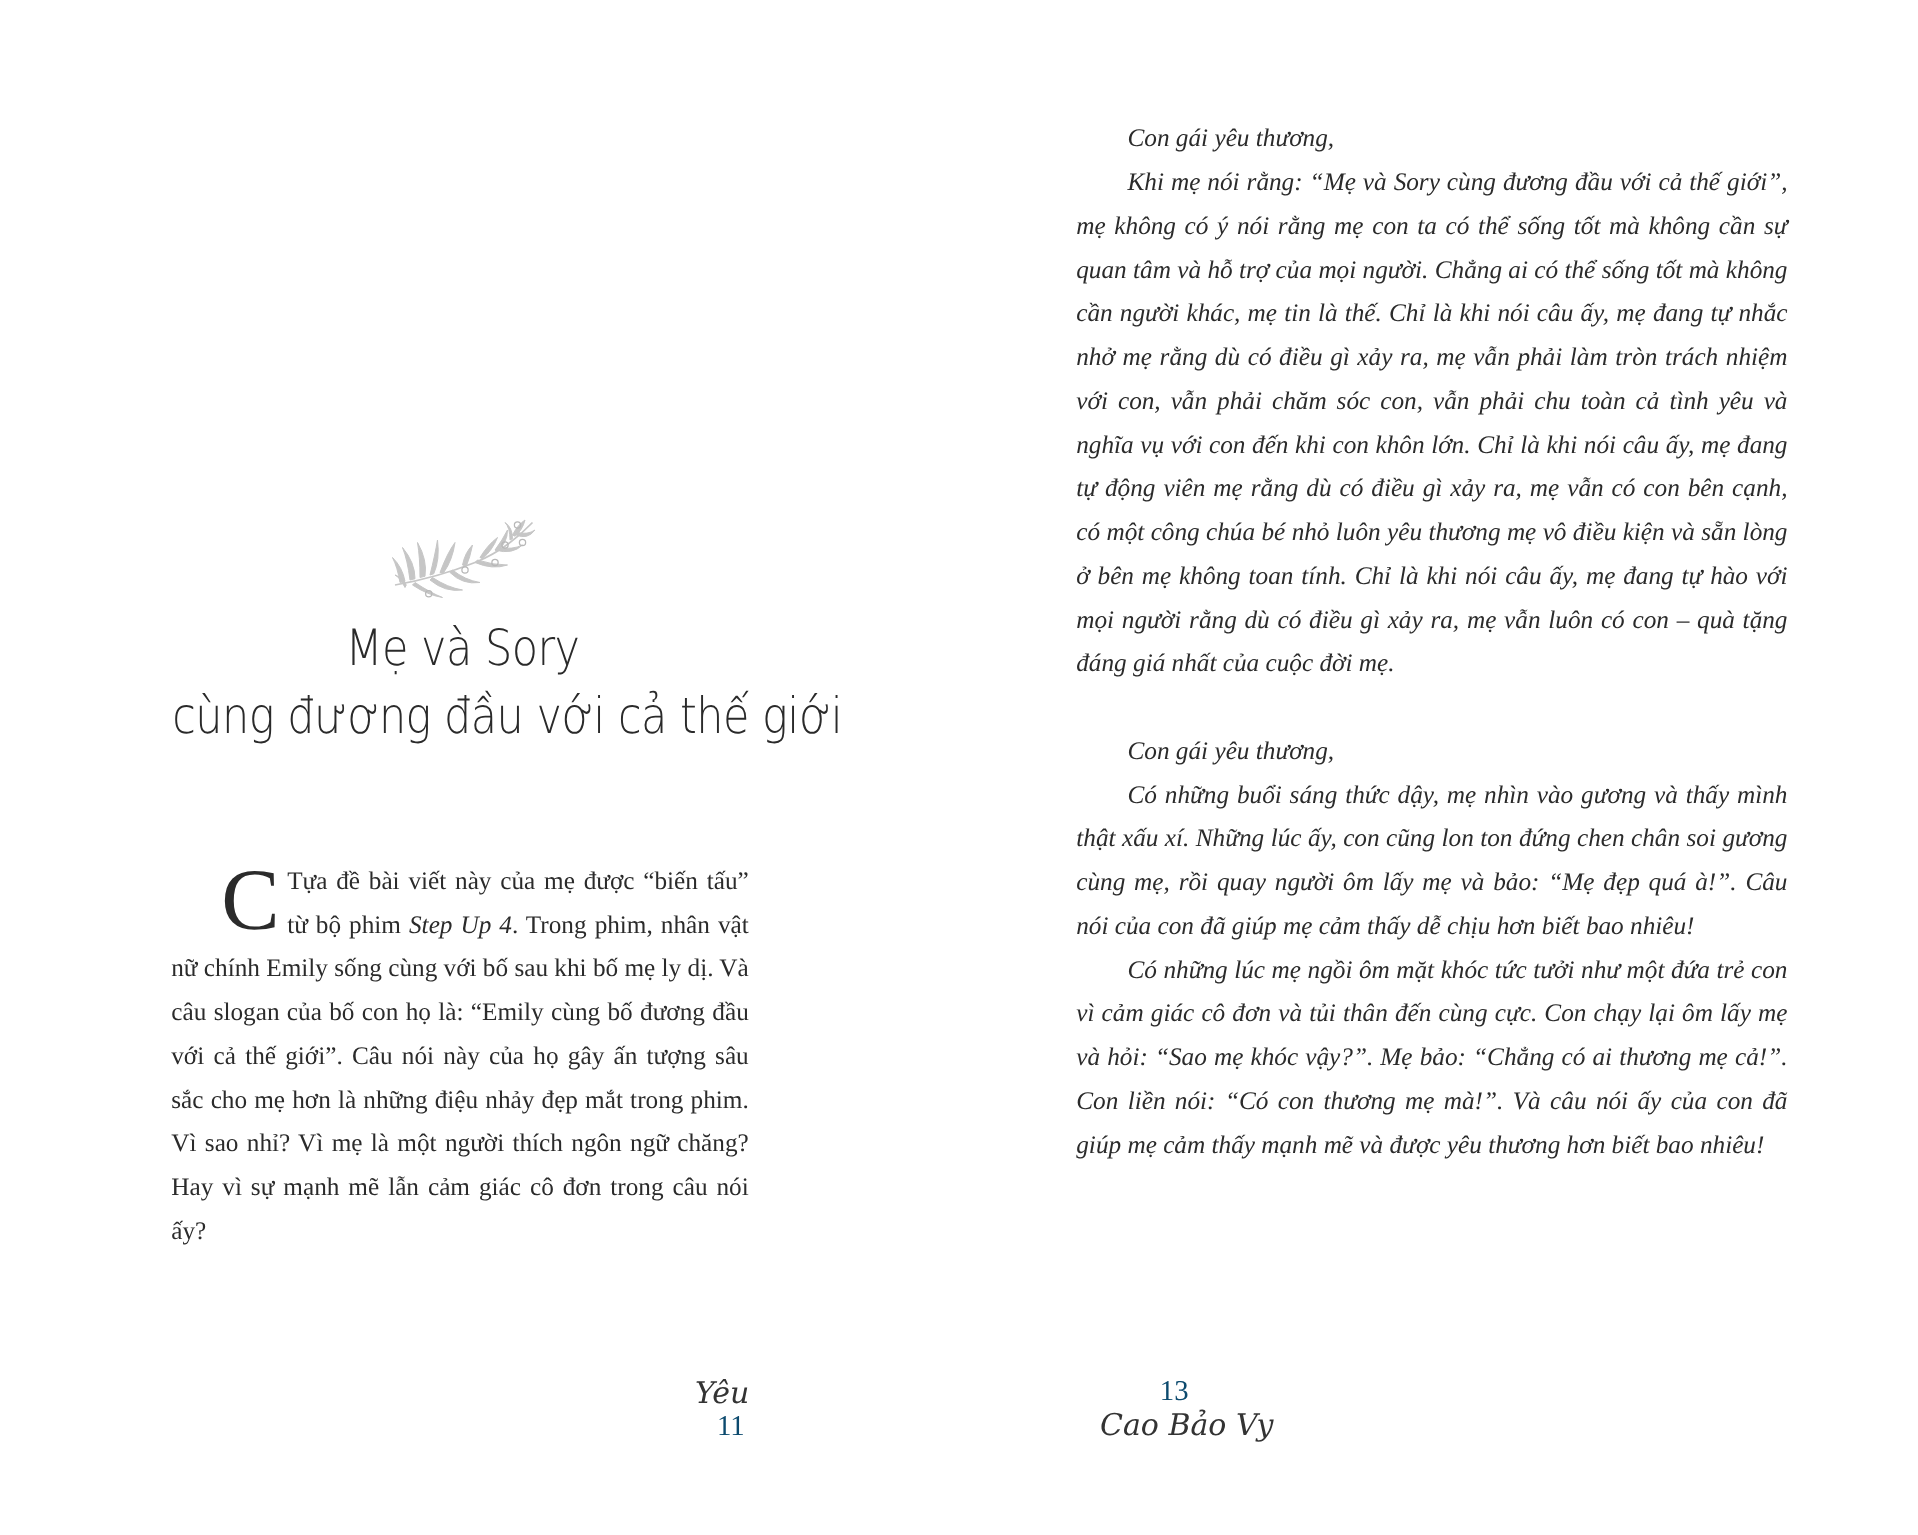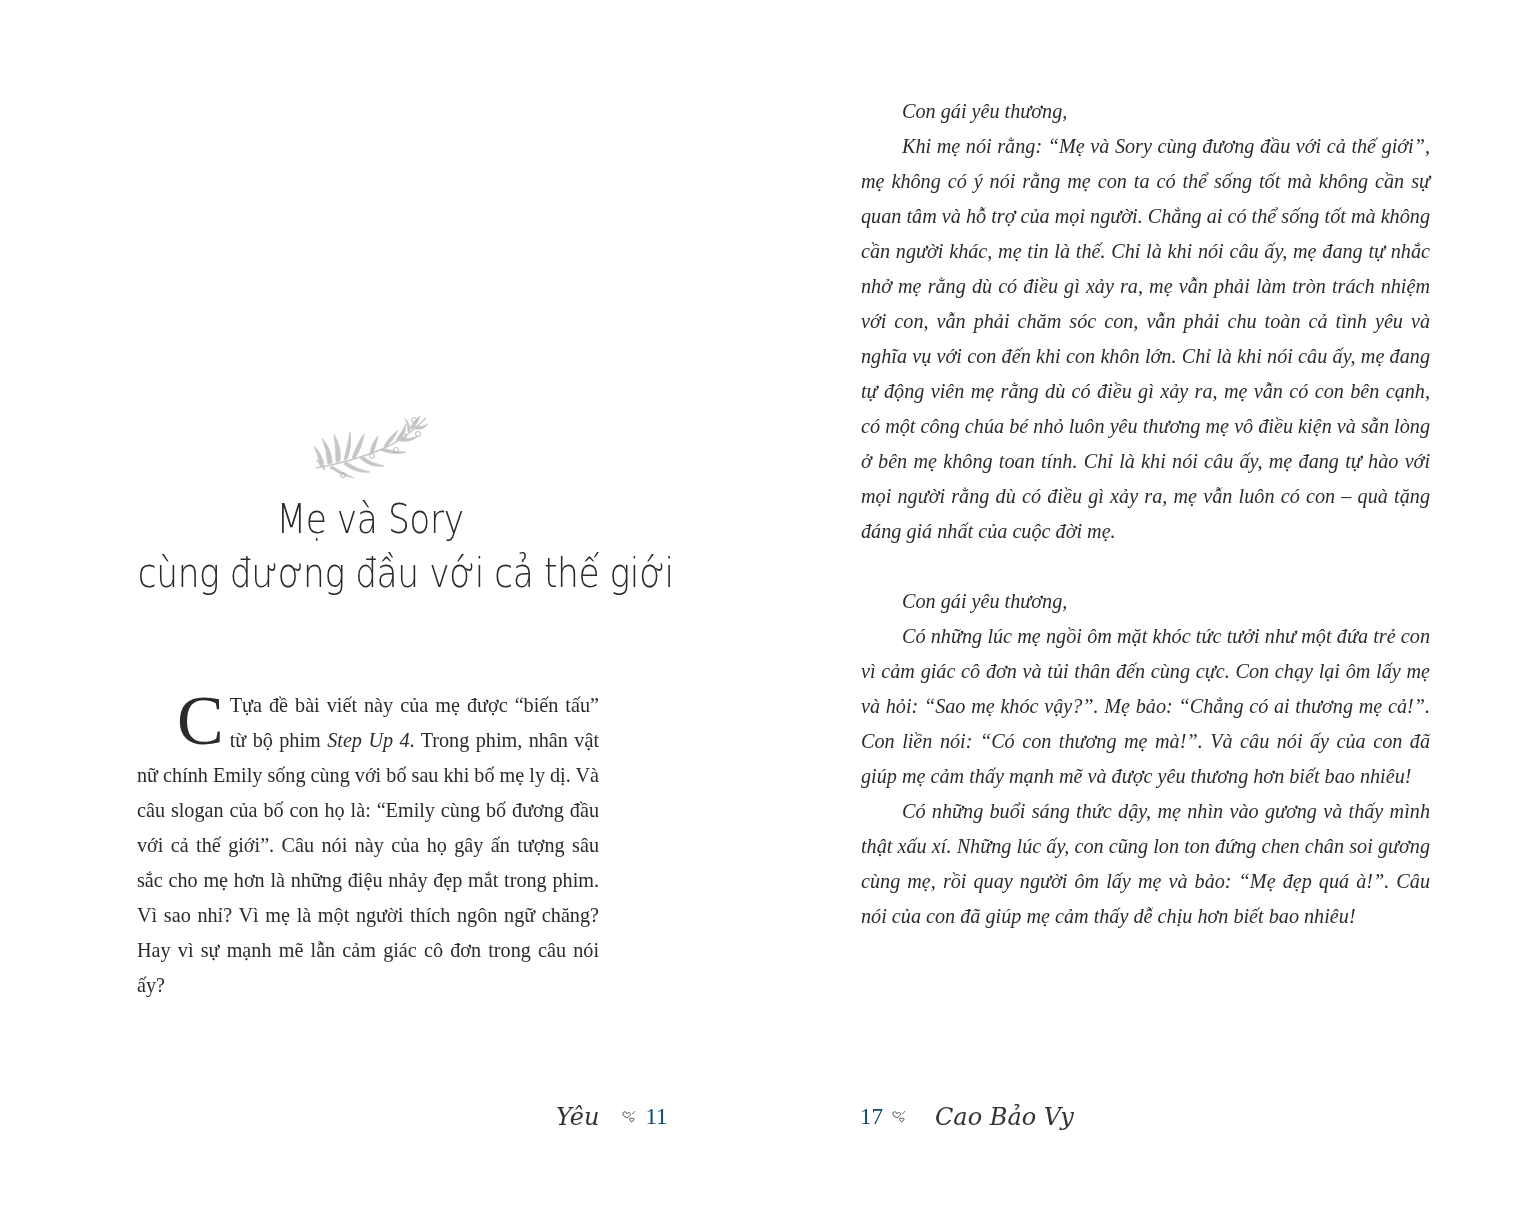--- a/index.html
+++ b/index.html
@@ -31,21 +31,21 @@
   .body-text p { margin: 0; text-indent: 41px; }
   .body-text .gap { height: 35px; }
   .body-text em { }
 
   .dropcap {
     float: left; font-size: 70px; line-height: 58px; height: 62px;
     margin: 4px 6px 0 40px; font-family: "Liberation Serif", serif; font-weight: 300; color: #2b2b2b;
   }
   .left-text p.first { text-indent: 0; }
 
-  .footer { position: absolute; top: 1100px; font-size: 17px; height: 34px; display: flex; align-items: center; }
+  .footer { position: absolute; top: 1100px; font-size: 17px; height: 34px; display: flex; align-items: center; flex-direction: column; }
   .footer-left { left: 556px; }
   .footer-right { left: 93px; }
   .running-head {
     font-family: "DejaVu Serif", "Liberation Serif", serif; font-style: italic;
     font-size: 24px; color: #333;
   }
   .heart-icon { display: inline-block; width: 16px; height: 14px; margin: 0 8px; }
   .page-num { font-family: "Liberation Serif", serif; font-size: 23px; color: #0c4a6e; }
   .footer-left .running-head { margin-right: 14px; }
   .footer-right .running-head { margin-left: 20px; text-align: center; }
@@ -106,26 +106,26 @@
     <span class="page-num">11</span>
   </div>
 </div>
 
 <div class="page page-right">
   <div class="body-text right-text">
     <p>Con gái yêu thương,</p>
     <p>Khi mẹ nói rằng: “Mẹ và Sory cùng đương đầu với cả thế giới”, mẹ không có ý nói rằng mẹ con ta có thể sống tốt mà không cần sự quan tâm và hỗ trợ của mọi người. Chẳng ai có thể sống tốt mà không cần người khác, mẹ tin là thế. Chỉ là khi nói câu ấy, mẹ đang tự nhắc nhở mẹ rằng dù có điều gì xảy ra, mẹ vẫn phải làm tròn trách nhiệm với con, vẫn phải chăm sóc con, vẫn phải chu toàn cả tình yêu và nghĩa vụ với con đến khi con khôn lớn. Chỉ là khi nói câu ấy, mẹ đang tự động viên mẹ rằng dù có điều gì xảy ra, mẹ vẫn có con bên cạnh, có một công chúa bé nhỏ luôn yêu thương mẹ vô điều kiện và sẵn lòng ở bên mẹ không toan tính. Chỉ là khi nói câu ấy, mẹ đang tự hào với mọi người rằng dù có điều gì xảy ra, mẹ vẫn luôn có con – quà tặng đáng giá nhất của cuộc đời mẹ.</p>
     <div class="gap"></div>
     <p>Con gái yêu thương,</p>
+    <p>Có những buổi sáng thức dậy, mẹ nhìn vào gương và thấy mình thật xấu xí. Những lúc ấy, con cũng lon ton đứng chen chân soi gương cùng mẹ, rồi quay người ôm lấy mẹ và bảo: “Mẹ đẹp quá à!”. Câu nói của con đã giúp mẹ cảm thấy dễ chịu hơn biết bao nhiêu!</p>
     <p>Có những lúc mẹ ngồi ôm mặt khóc tức tưởi như một đứa trẻ con vì cảm giác cô đơn và tủi thân đến cùng cực. Con chạy lại ôm lấy mẹ và hỏi: “Sao mẹ khóc vậy?”. Mẹ bảo: “Chẳng có ai thương mẹ cả!”. Con liền nói: “Có con thương mẹ mà!”. Và câu nói ấy của con đã giúp mẹ cảm thấy mạnh mẽ và được yêu thương hơn biết bao nhiêu!</p>
-    <p>Có những buổi sáng thức dậy, mẹ nhìn vào gương và thấy mình thật xấu xí. Những lúc ấy, con cũng lon ton đứng chen chân soi gương cùng mẹ, rồi quay người ôm lấy mẹ và bảo: “Mẹ đẹp quá à!”. Câu nói của con đã giúp mẹ cảm thấy dễ chịu hơn biết bao nhiêu!</p>
   </div>
 
   <div class="footer footer-right">
-    <span class="page-num">17</span>
+    <span class="page-num">13</span>
     <svg class="heart-icon" viewBox="0 0 16 14">
       <path d="M3 6 C1 4 2 1 4.5 2 C5.5 2.4 6 3.5 6 4 C6 3.5 7 2 8.5 2.6 C10.5 3.5 9 6 6 8 Z" fill="none" stroke="#555" stroke-width="1"></path>
       <path d="M9 10 C8 9 8.5 7.5 10 8 C10.5 8.2 10.8 8.8 10.8 9 C11 8.6 11.6 7.8 12.6 8.3 C13.8 9 12.6 10.6 10.6 12 Z" fill="none" stroke="#555" stroke-width="1"></path>
       <path d="M11 4 Q13 3 14 1" fill="none" stroke="#555" stroke-width="0.8"></path>
     </svg>
     <span class="running-head">Cao Bảo Vy</span>
   </div>
 </div>
 
 </body></html>

